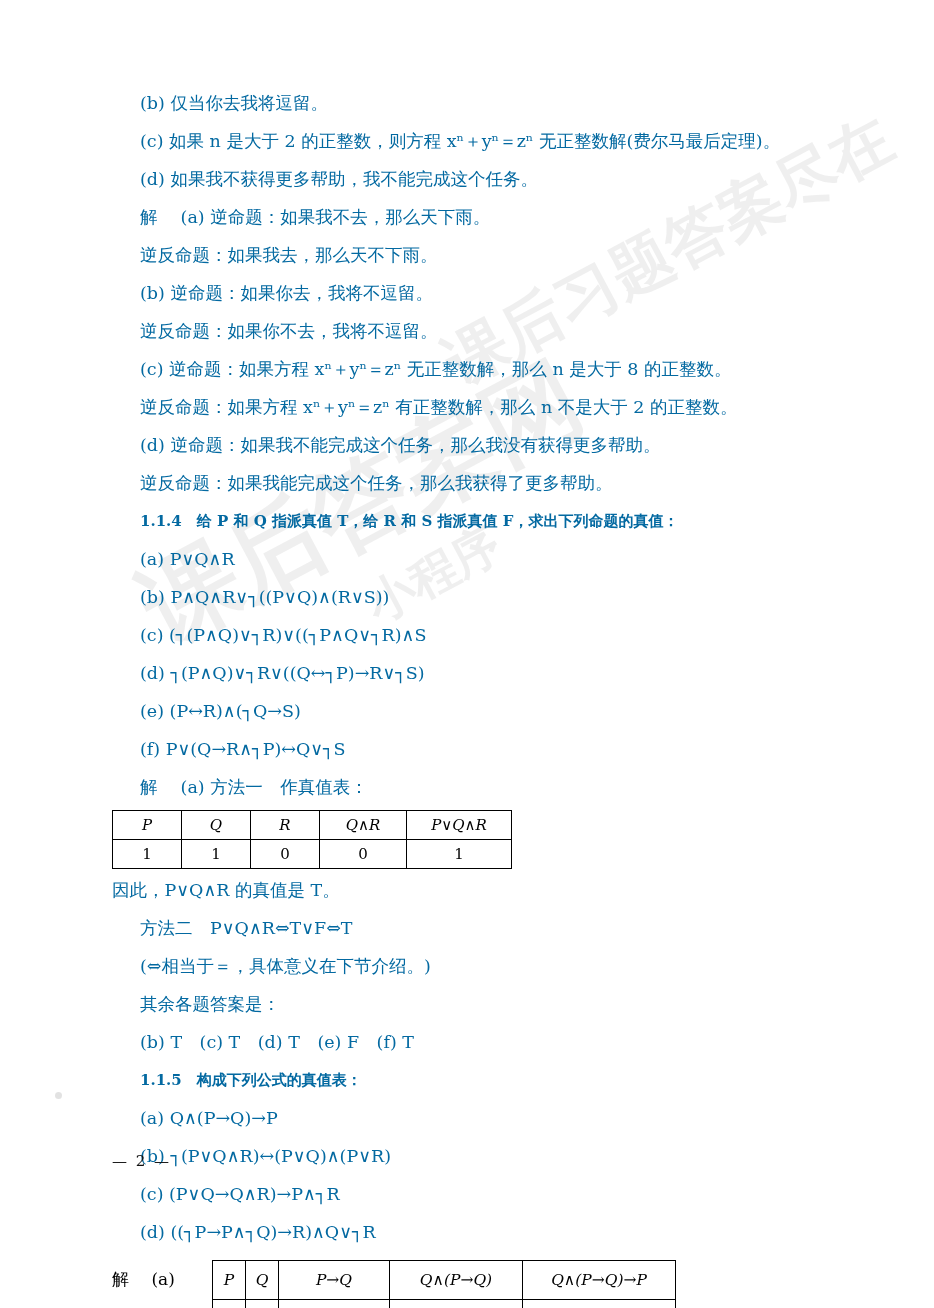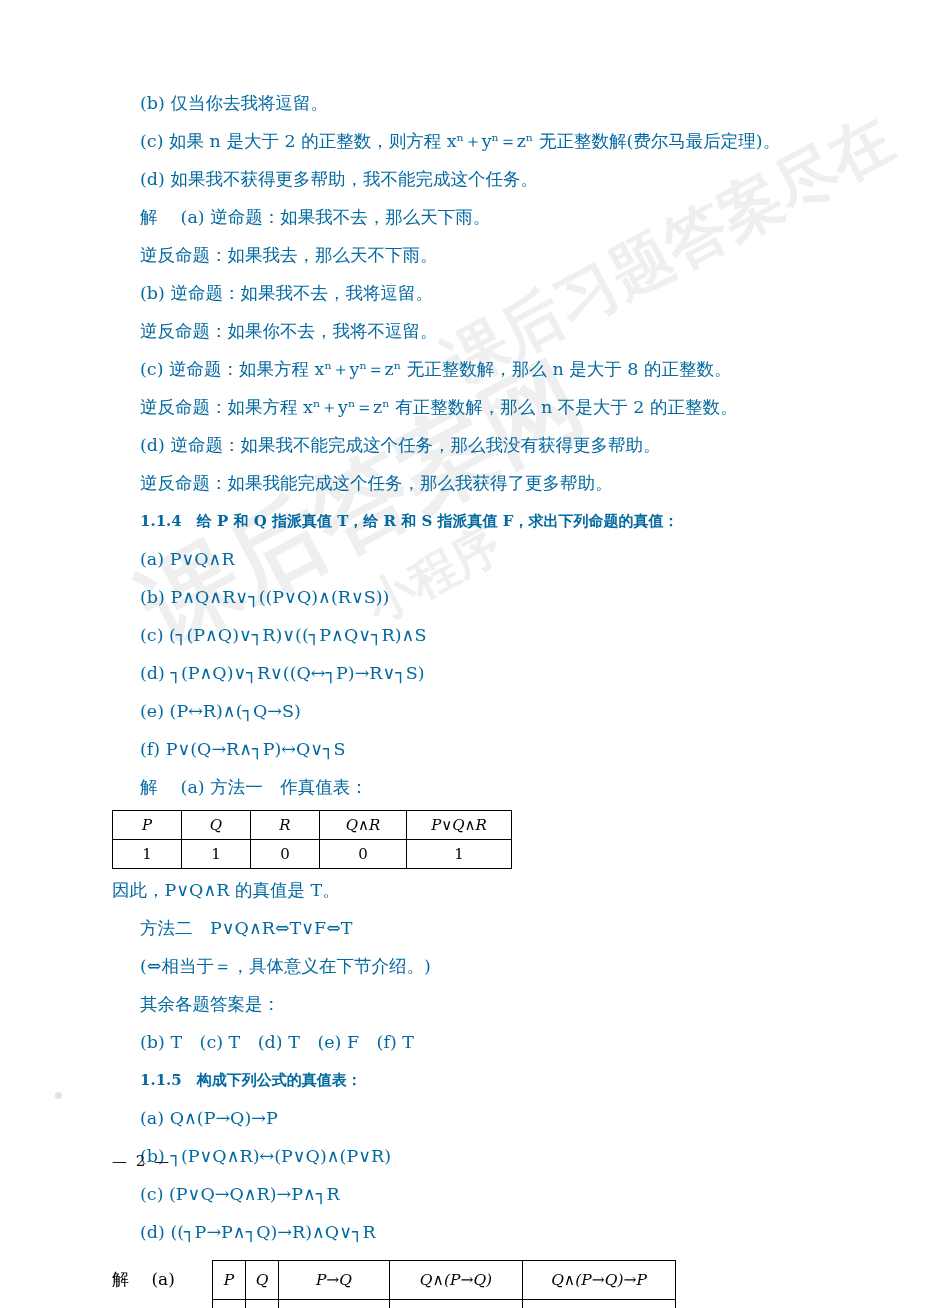--- a/index.html
+++ b/index.html
@@ -166,21 +166,21 @@
 
   <div class="spot" style="left:55px; top:1092px; width:7px; height:7px;"></div>
 
   <div class="content">
 
     <p class="line indent">(b) 仅当你去我将逗留。</p>
     <p class="line indent">(c) 如果 n 是大于 2 的正整数，则方程 xⁿ＋yⁿ＝zⁿ 无正整数解(费尔马最后定理)。</p>
     <p class="line indent">(d) 如果我不获得更多帮助，我不能完成这个任务。</p>
     <p class="line indent solve-head">解 　(a) 逆命题：如果我不去，那么天下雨。</p>
     <p class="line indent">逆反命题：如果我去，那么天不下雨。</p>
-    <p class="line indent">(b) 逆命题：如果我不去，我将逗留。</p>
+    <p class="line indent">(b) 逆命题：如果你去，我将不逗留。</p>
     <p class="line indent">逆反命题：如果你不去，我将不逗留。</p>
     <p class="line indent">(c) 逆命题：如果方程 xⁿ＋yⁿ＝zⁿ 无正整数解，那么 n 是大于 8 的正整数。</p>
     <p class="line indent">逆反命题：如果方程 xⁿ＋yⁿ＝zⁿ 有正整数解，那么 n 不是大于 2 的正整数。</p>
     <p class="line indent">(d) 逆命题：如果我不能完成这个任务，那么我没有获得更多帮助。</p>
     <p class="line indent">逆反命题：如果我能完成这个任务，那么我获得了更多帮助。</p>
     <p class="line indent sec-title">1.1.4　给 P 和 Q 指派真值 T，给 R 和 S 指派真值 F，求出下列命题的真值：</p>
     <p class="line indent">(a) P∨Q∧R</p>
     <p class="line indent">(b) P∧Q∧R∨┐((P∨Q)∧(R∨S))</p>
     <p class="line indent">(c) (┐(P∧Q)∨┐R)∨((┐P∧Q∨┐R)∧S</p>
     <p class="line indent">(d) ┐(P∧Q)∨┐R∨((Q↔┐P)→R∨┐S)</p>

